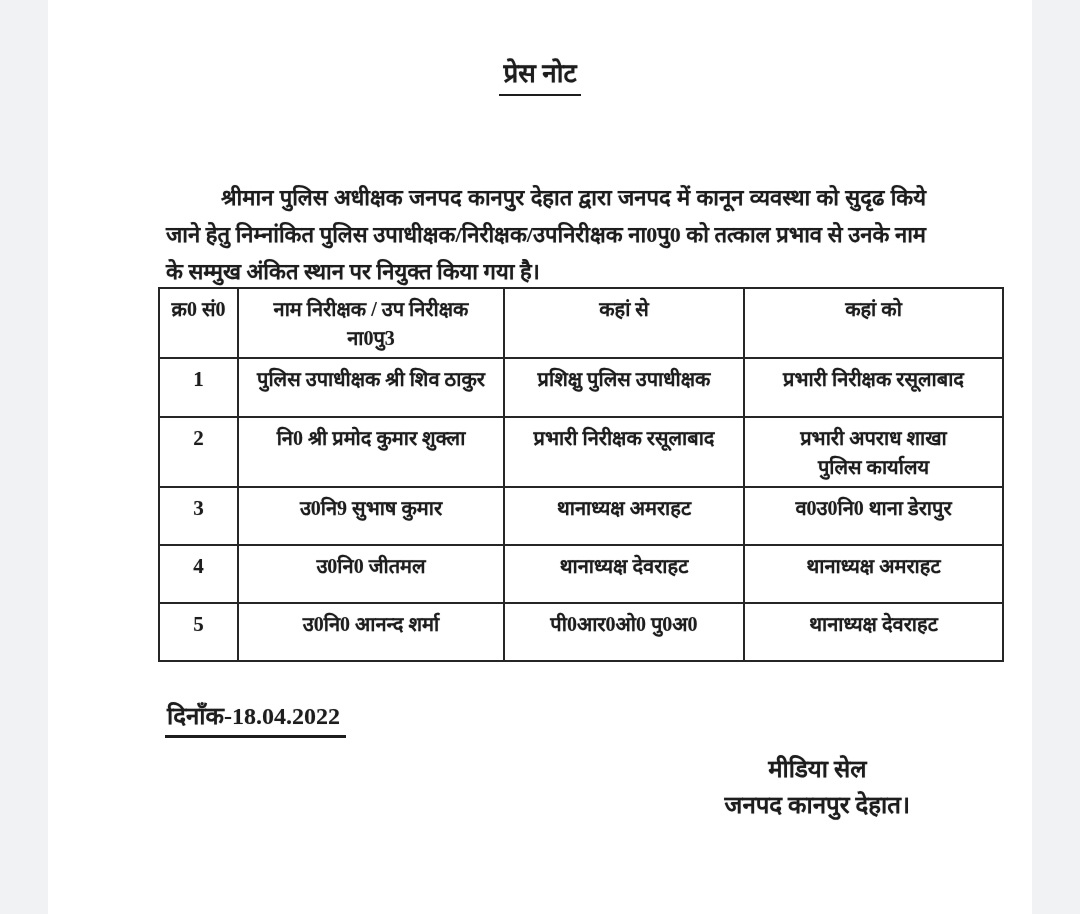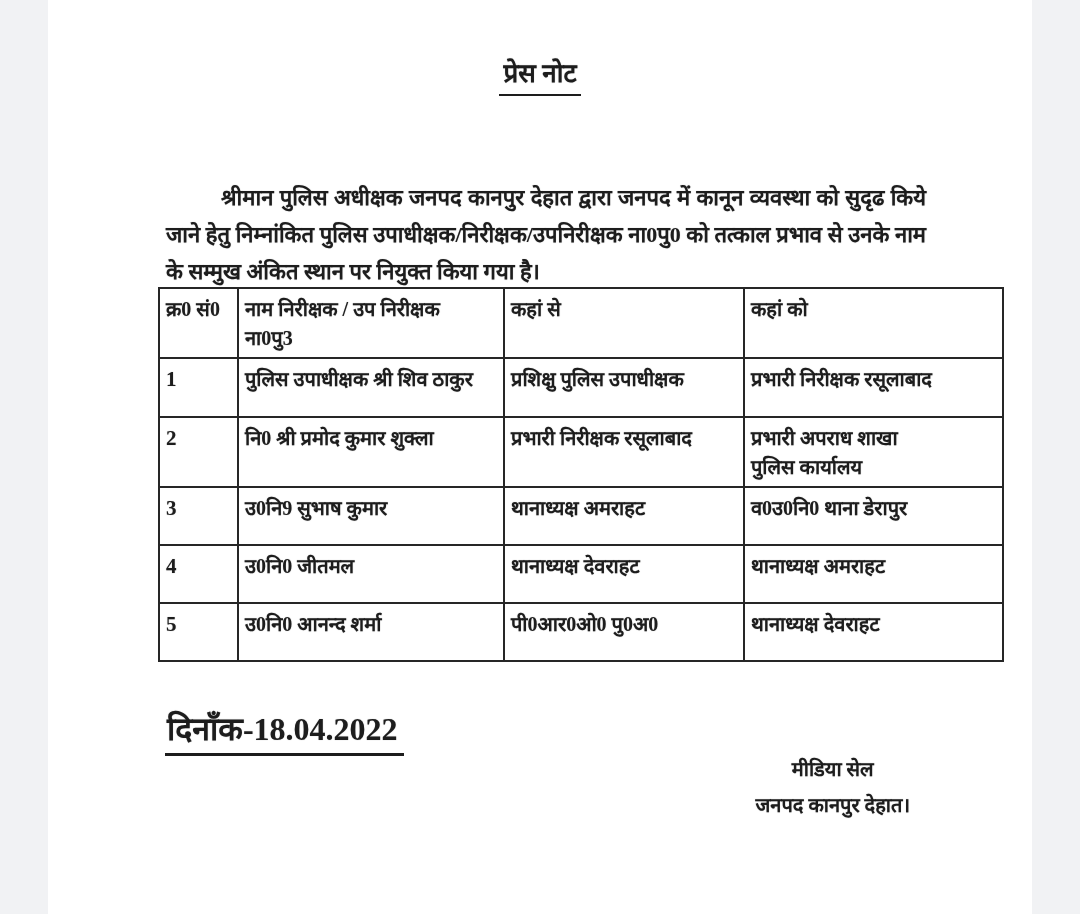--- a/index.html
+++ b/index.html
@@ -77,55 +77,54 @@
     top: 287px;
     left: 110px;
     width: 844px;
     border-collapse: collapse;
     table-layout: fixed;
     font-size: 20px;
   }
   table.transfer th, table.transfer td {
     border: 2px solid #262626;
     vertical-align: top;
-    text-align: left;
+    text-align: center;
     padding: 6px 6px 4px 6px;
     white-space: pre-line;
     font-weight: bold;
     line-height: 29px;
   }
   col.c1 { width: 79px; }
   col.c2 { width: 266px; }
   col.c3 { width: 240px; }
   col.c4 { width: 259px; }
   tr.hdr  th { height: 70px; }
   tr.r1 td { height: 59px; }
   tr.r2 td { height: 65px; }
   tr.r3 td { height: 58px; }
   tr.r4 td { height: 58px; }
   tr.r5 td { height: 58px; }
   td.num { font-size: 21px; }
   .date-line {
     position: absolute;
     top: 698px;
     left: 117px;
-    font-size: 32px;
-    margin-top: 8px;
+    font-size: 24px;
   }
   .date-line .u {
     display: inline-block;
     border-bottom: 3px solid #1d1d1d;
     padding: 0 6px 4px 2px;
   }
   .signature {
     position: absolute;
     top: 751px;
     right: 122px;
     text-align: center;
-    font-size: 20px;
+    font-size: 24px;
     line-height: 36px;
   }
 </style>
 </head>
 <body>
 
 <div class="stage">
   <div class="side-strip left"></div>
   <div class="side-strip right"></div>
 

